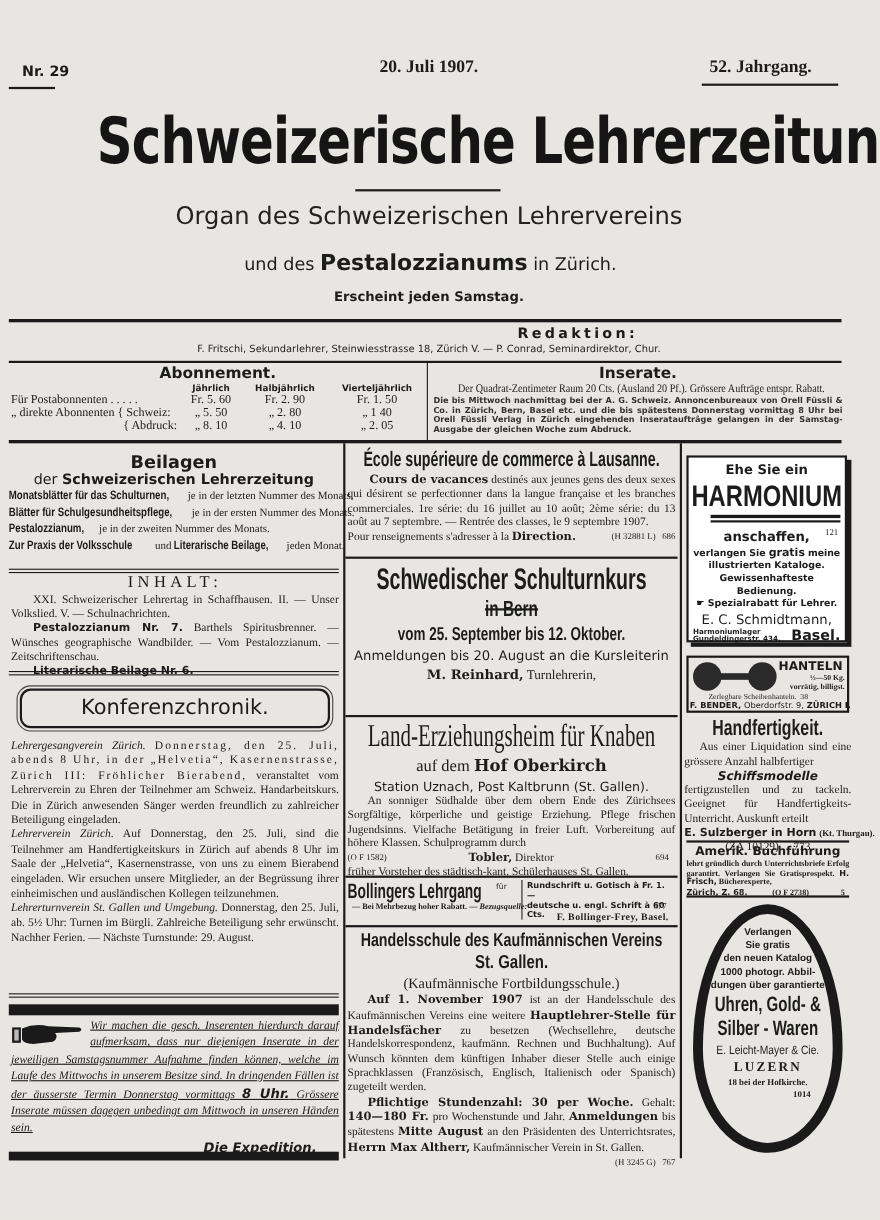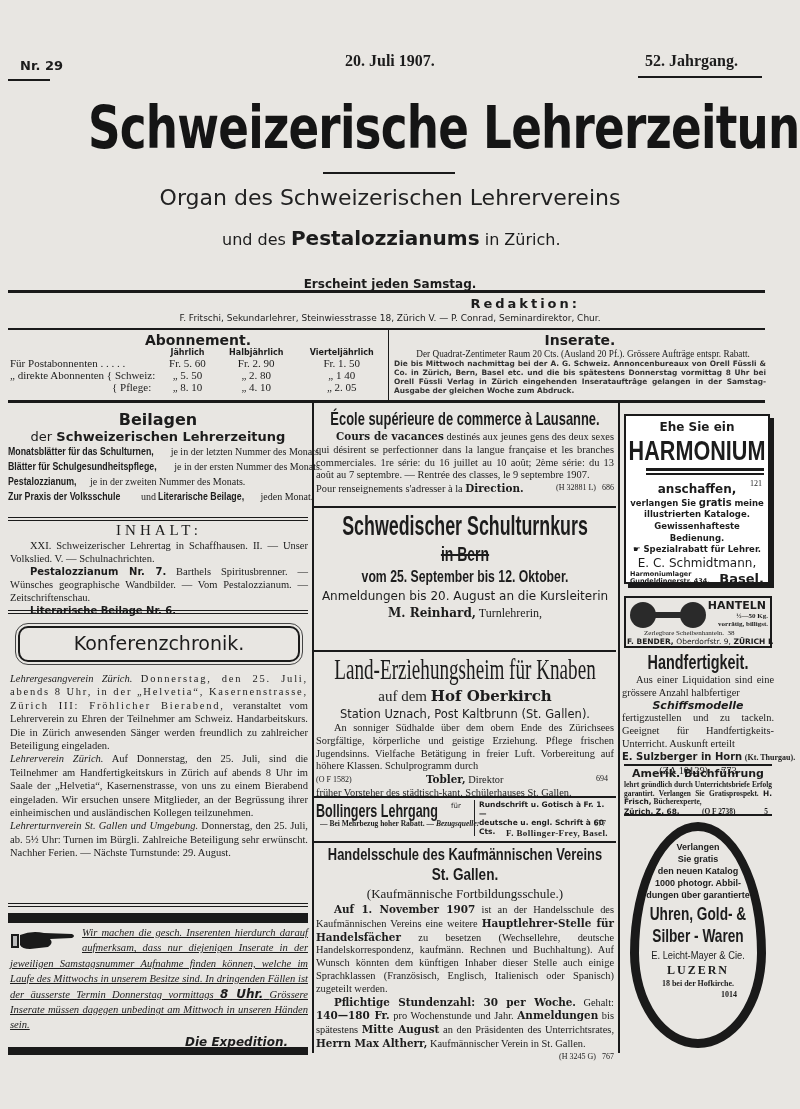--- a/index.html
+++ b/index.html
@@ -81,21 +81,21 @@
 
   <div class="abs title c" style="left:0;top:88px;width:800px;height:80px;line-height:80px;">Schweizerische Lehrerzeitung.</div>
   <div class="rule" style="left:323px;top:172px;width:132px;height:2px;"></div>
 
   <div class="abs organ c" style="left:100px;top:185px;width:580px;">Organ des Schweizerischen Lehrervereins</div>
   <div class="abs und" style="left:222px;top:226px;white-space:nowrap;">
     <span>und des</span>
     <span class="big">Pestalozzianums</span>
     <span>in Zürich.</span>
   </div>
-  <div class="abs erscheint c" style="left:200px;top:277px;width:380px;">Erscheint jeden Samstag.</div>
+  <div class="abs erscheint c" style="left:200px;top:263px;width:380px;">Erscheint jeden Samstag.</div>
 
   <div class="rule" style="left:8px;top:290px;width:757px;height:3px;"></div>
   <div class="abs redaktion-h c" style="left:200px;top:296px;width:380px;">Redaktion:</div>
   <div class="abs redaktion-t c sans" style="left:30px;top:313px;width:720px;font-size:9px;">F. Fritschi, Sekundarlehrer, Steinwiesstrasse 18, Zürich V. — P. Conrad, Seminardirektor, Chur.</div>
   <div class="rule" style="left:8px;top:328px;width:757px;height:2px;"></div>
 
   <div class="abs abon" style="left:8px;top:332px;width:380px;">
     <h3>Abonnement.</h3>
     <table>
       <tbody>
@@ -111,21 +111,21 @@
         <td class="c">Fr. 2. 90</td>
         <td class="c">Fr. 1. 50</td>
       </tr>
       <tr>
         <td style="white-space:nowrap;"><span>„ direkte Abonnenten</span> { <span>Schweiz:</span></td>
         <td class="c">„ 5. 50</td>
         <td class="c">„ 2. 80</td>
         <td class="c">„ 1 40</td>
       </tr>
       <tr>
-        <td style="white-space:nowrap;padding-left:104px;">{ <span>Pflege:</span></td>
+        <td style="white-space:nowrap;padding-left:104px;">{ <span>Abdruck:</span></td>
         <td class="c">„ 8. 10</td>
         <td class="c">„ 4. 10</td>
         <td class="c">„ 2. 05</td>
       </tr>
     </tbody>
       </table>
   </div>
   <div class="rule" style="left:388px;top:330px;width:1px;height:70px;"></div>
 
   <div class="abs inserate" style="left:394px;top:332px;width:372px;">

